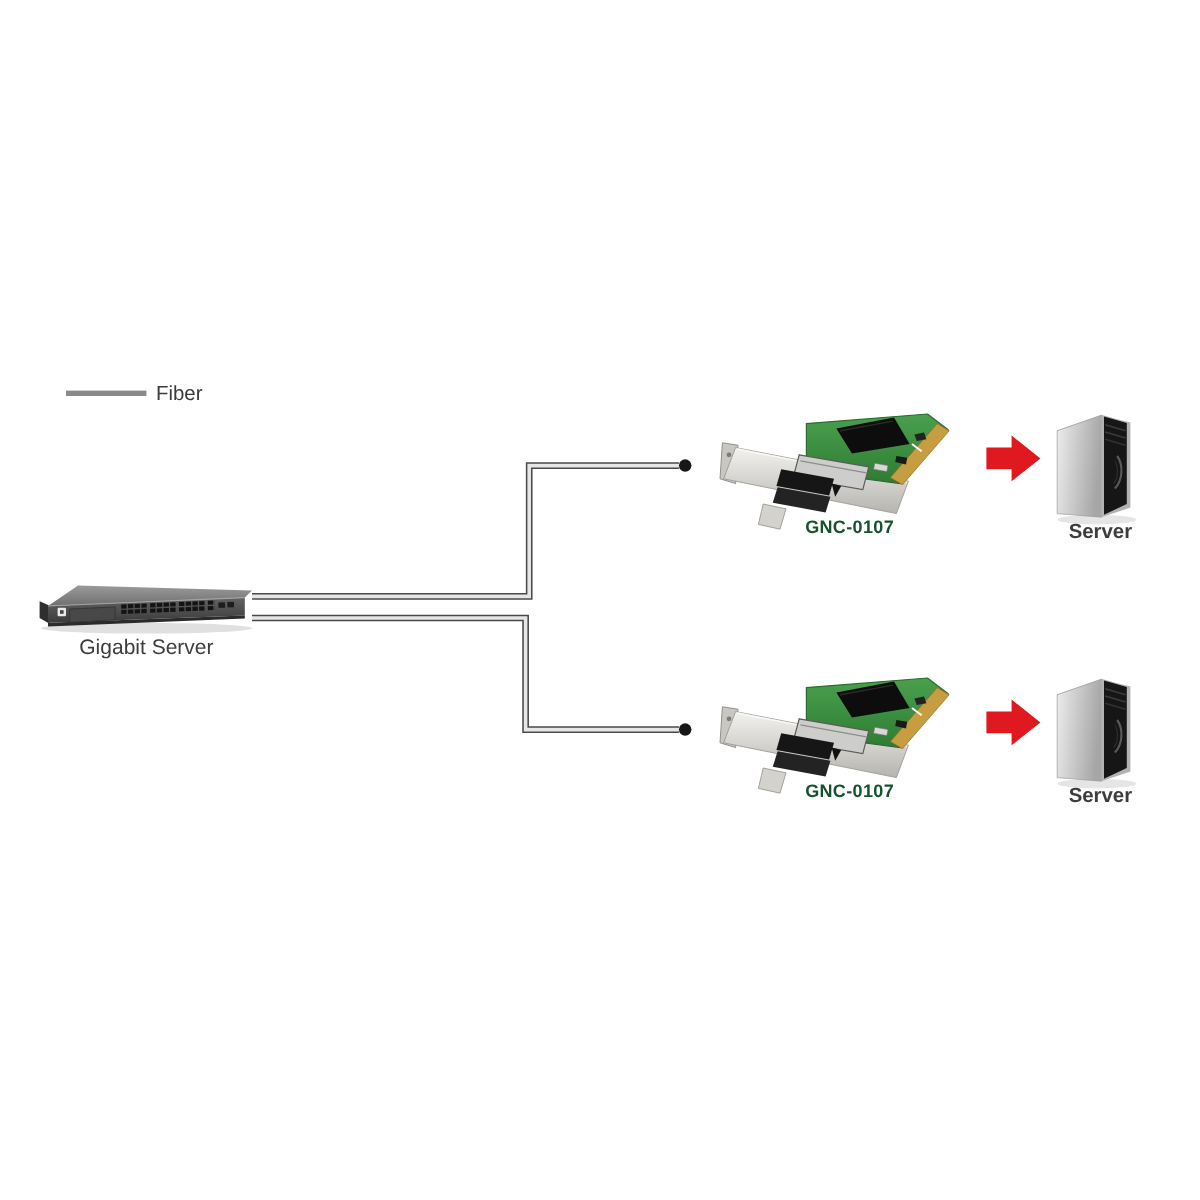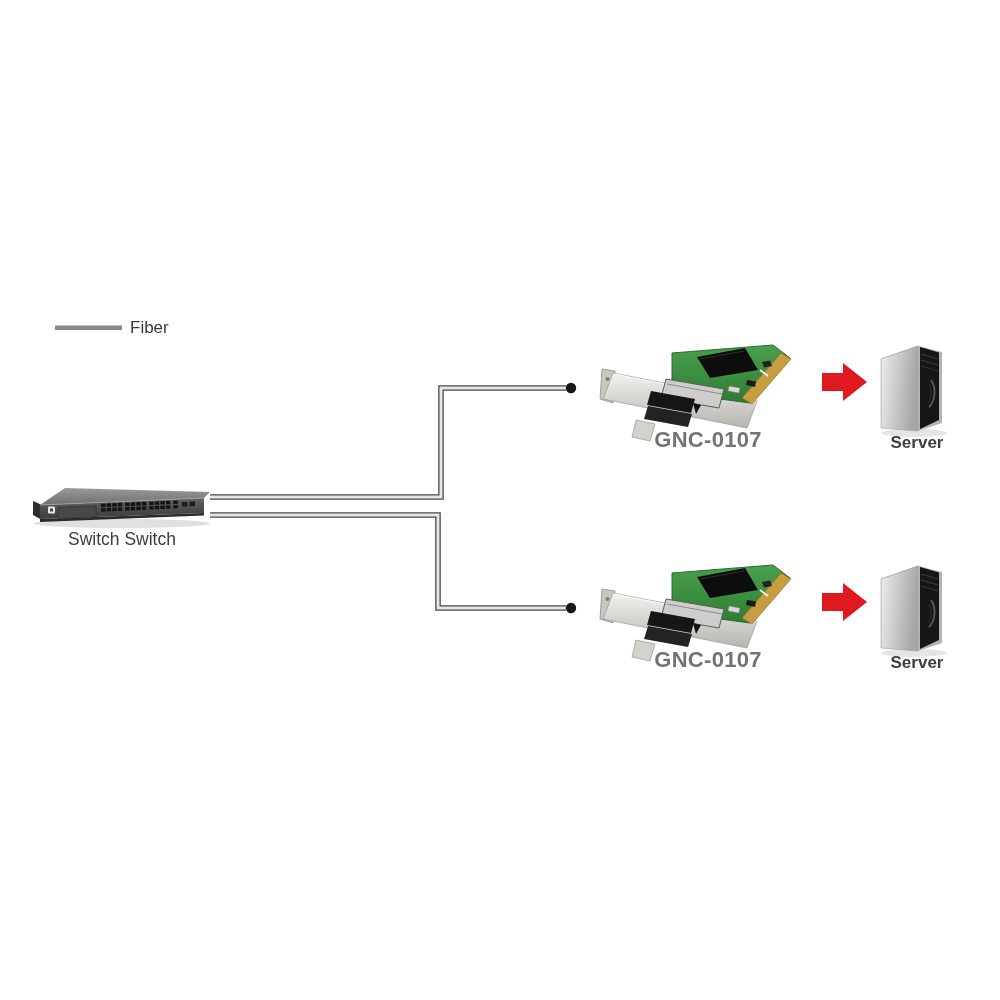--- a/index.html
+++ b/index.html
@@ -7,21 +7,21 @@
     position:relative;width:1000px;height:1000px;background:#ffffff;
     font-family:"Liberation Sans", sans-serif;overflow:hidden;
   }
   .art{position:absolute;left:0;top:0;}
   .lbl{
     position:absolute;color:#3d3d3d;text-align:center;
     font-size:17px;line-height:18px;white-space:nowrap;
   }
   .lbl-legend{left:130px;top:319px;text-align:left;color:#3a3a3a;}
   .lbl-switch{left:36px;top:530px;width:172px;font-size:17.5px;}
-  .lbl-nic{left:628px;width:160px;font-weight:bold;font-size:22px;color:#737373;letter-spacing:.3px;}
+  .lbl-nic{left:628px;width:160px;font-weight:bold;font-size:15px;color:#14532d;letter-spacing:.3px;}
   .lbl-nic1{top:431px;}
   .lbl-nic2{top:651px;}
   .lbl-server{left:867px;width:100px;font-weight:bold;}
   .lbl-server1{top:434px;}
   .lbl-server2{top:654px;}
 </style>
 </head>
 <body>
 
 <div class="stage">
@@ -146,18 +146,18 @@
     <use href="#nic-card" transform="translate(0,220)"></use>
 
     <use href="#red-arrow"></use>
     <use href="#red-arrow" transform="translate(0,220)"></use>
 
     <use href="#server-tower"></use>
     <use href="#server-tower" transform="translate(0,220)"></use>
   </svg>
 
   <div class="lbl lbl-legend">Fiber</div>
-  <div class="lbl lbl-switch">Switch Switch</div>
+  <div class="lbl lbl-switch">Gigabit Server</div>
   <div class="lbl lbl-nic lbl-nic1">GNC-0107</div>
   <div class="lbl lbl-server lbl-server1">Server</div>
   <div class="lbl lbl-nic lbl-nic2">GNC-0107</div>
   <div class="lbl lbl-server lbl-server2">Server</div>
 </div>
 
 </body></html>

